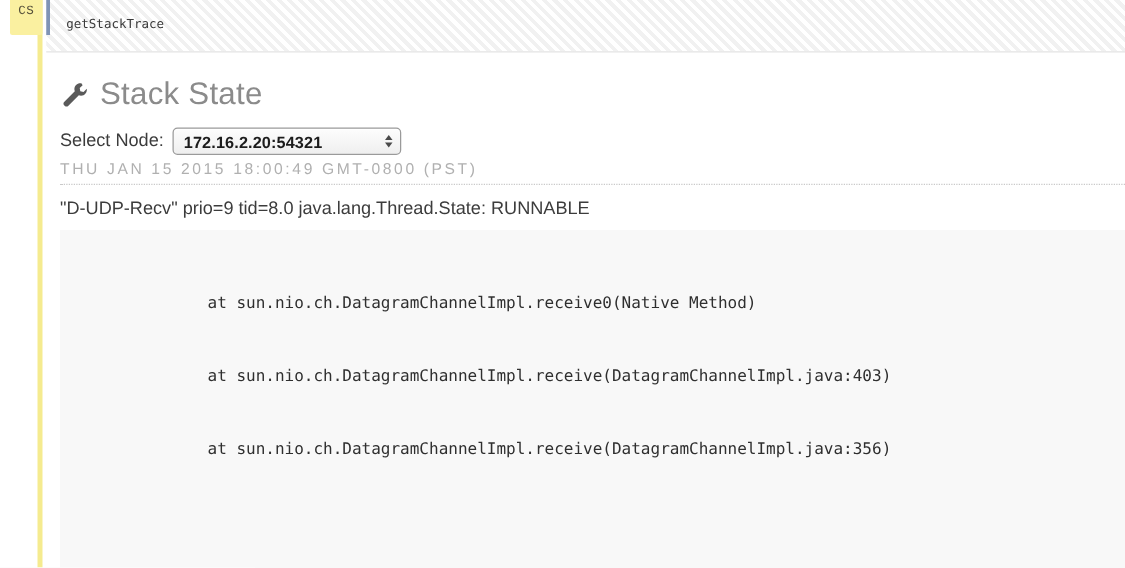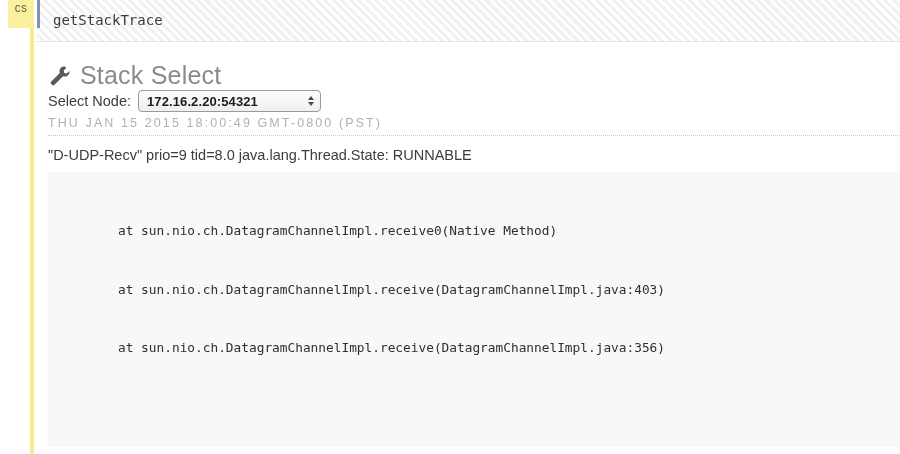--- a/index.html
+++ b/index.html
@@ -76,21 +76,21 @@
     height: 28px;
     background: #7f93b5;
   }
   #input-text {
     position: absolute;
     left: 16px;
     top: 0;
     height: 42px;
     line-height: 40px;
     font-family: "DejaVu Sans Mono", "Liberation Mono", monospace;
-    font-size: 14px;
+    font-size: 10px;
     color: #3a3a3a;
     white-space: pre;
   }
 
   
   #content {
     position: absolute;
     left: 48px;
     top: 42px;
     right: 0;
@@ -112,20 +112,21 @@
   #wrench-icon {
     display: inline-block;
     width: 24px;
     height: 24px;
     flex: 0 0 24px;
     position: relative;
     top: 1px;
   }
 
   #node-row {
+    margin-top: 12px;
     display: flex;
     align-items: center;
     gap: 7px;
     font-size: 14.5px;
     color: #3c3c3c;
   }
   #node-label { white-space: nowrap; }
 
   .mac-select {
     display: inline-flex;
@@ -187,21 +188,21 @@
     margin-top: 9px;
     margin-left: 0;
     background: #f8f8f8;
     padding: 10px 0 11px 70px;
     font-family: "DejaVu Sans Mono", "Liberation Mono", monospace;
     font-size: 12.8px;
     line-height: 19.5px;
     color: #2f2f2f;
     white-space: pre;
   }
-  .trace-line { white-space: pre; }
+  .trace-line { white-space: pre; margin-left: 48px; }
 </style>
 </head>
 <body>
 
 <div id="cell">
 
   <div id="gutter"></div>
 
   <div id="cs-badge">CS</div>
 
@@ -211,21 +212,21 @@
   </div>
 
   <div id="content">
 
     <h1 id="section-title">
       <span id="wrench-icon">
         <svg viewBox="0 0 24 24" width="24" height="24" aria-hidden="true">
           <path d="M17.1 2.6c-2.9-.55-5.6 1.65-5.6 4.6 0 .62.12 1.2.34 1.74L3.3 17.5c-.72.72-.72 1.9 0 2.62l.6.6c.72.72 1.9.72 2.62 0l8.56-8.56c.54.22 1.12.34 1.74.34 2.95 0 5.15-2.7 4.6-5.6l-2.6 2.6-2.6-.45-.45-2.6 2.33-2.35z" fill="#5a5a5a"></path>
         </svg>
       </span>
-      <span>Stack Select</span>
+      <span>Stack State</span>
     </h1>
 
     <div id="node-row">
       <span id="node-label">Select Node:</span>
       <span class="mac-select">
         <span class="sel-value">172.16.2.20:54321</span>
         <span class="sel-arrows">
           <span class="up"></span>
           <span class="down"></span>
         </span>

